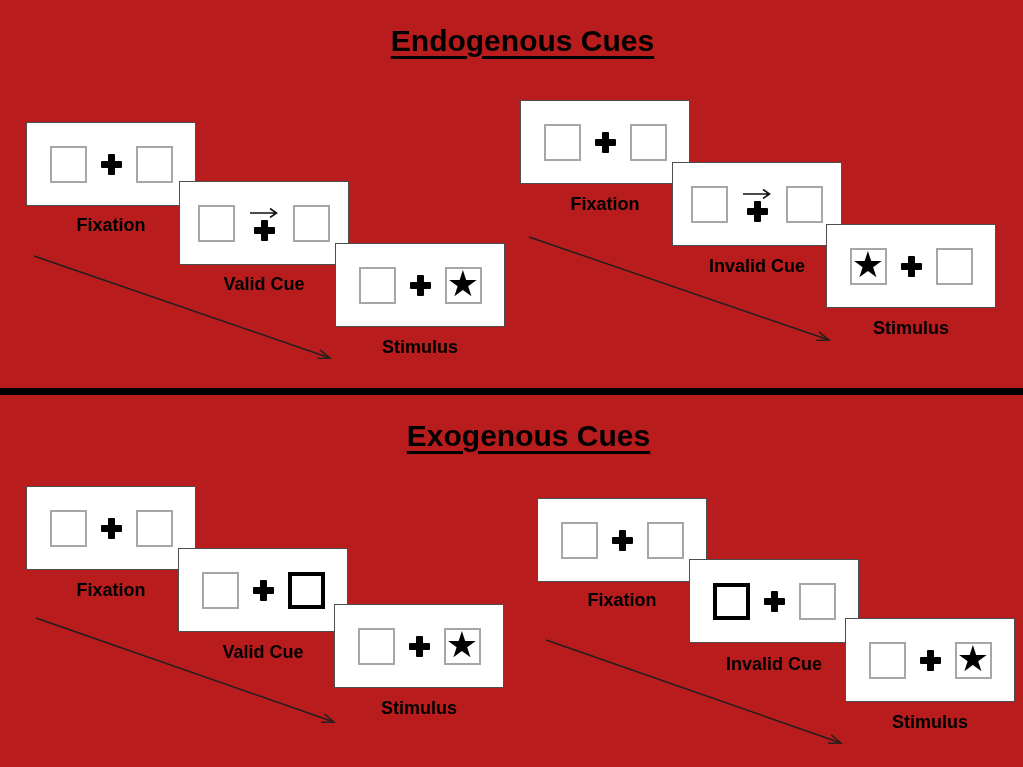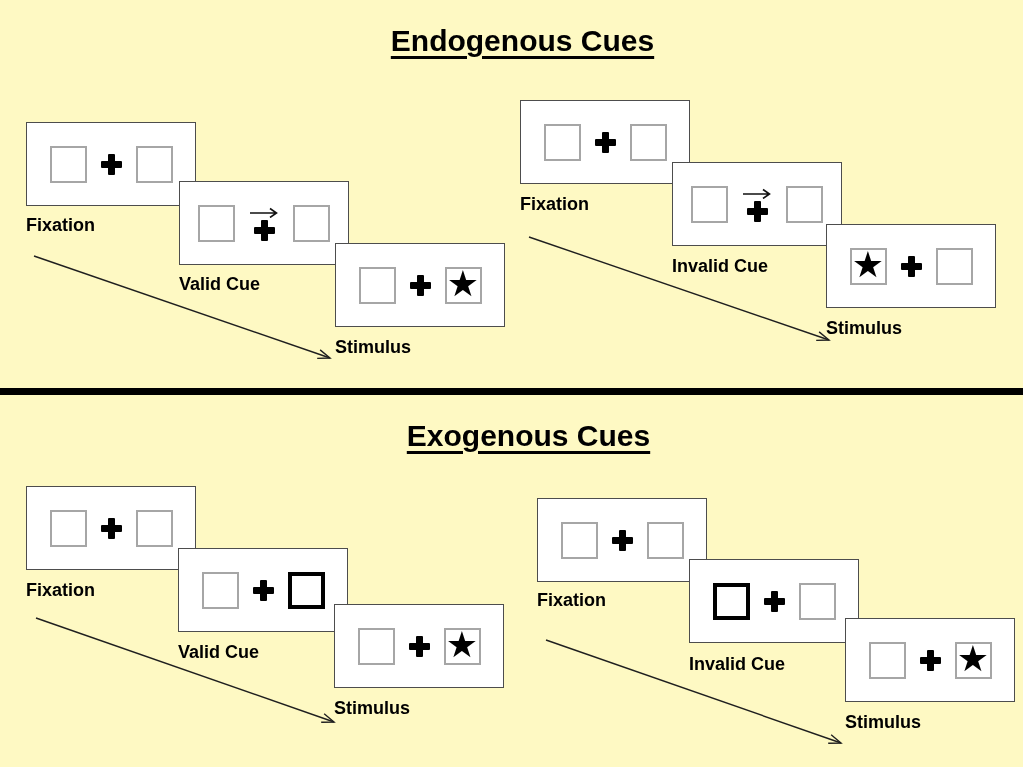--- a/index.html
+++ b/index.html
@@ -1,17 +1,17 @@
 <!DOCTYPE html>
 <html><head>
 <meta charset="utf-8">
 <style>
   html,body{margin:0;padding:0;background:#fff;}
   .canvas{
-    position:relative;width:1023px;height:767px;background:#fef9c3;
+    position:relative;width:1023px;height:767px;background:#b91c1c;
     font-family:"Liberation Sans",sans-serif;color:#000;overflow:hidden;
   }
   .section-title{
     position:absolute;width:1023px;text-align:center;
     font-weight:700;font-size:30px;line-height:1.1;
     text-decoration:underline;text-decoration-thickness:3px;text-underline-offset:5px;
     z-index:5;
   }
   .divider{
     position:absolute;left:0;width:1023px;height:7px;background:#000;z-index:5;
@@ -33,21 +33,21 @@
   .star{
     font-family:"DejaVu Sans",sans-serif;font-size:36px;line-height:1;
     color:#000;margin-top:-3px;
   }
   .plus{position:relative;width:21px;height:21px;flex:0 0 auto;display:block;}
   .plus::before{content:"";position:absolute;left:0;top:7px;width:21px;height:7px;background:#000;border-radius:1px;}
   .plus::after{content:"";position:absolute;top:0;left:7px;width:7px;height:21px;background:#000;border-radius:1px;}
   .cue-center{display:flex;flex-direction:column;align-items:center;gap:2px;flex:0 0 auto;}
   .cue-arrow{display:block;}
   .flabel{
-    position:absolute;width:170px;
+    position:absolute;width:170px;text-align:center;
     font-weight:700;font-size:18px;line-height:1.2;z-index:5;
   }
 </style>
 </head>
 <body>
 
 <div class="canvas">
 
   <div class="section-title" style="top:24px;left:11px">Endogenous Cues</div>
   <div class="divider" style="top:388px"></div>

